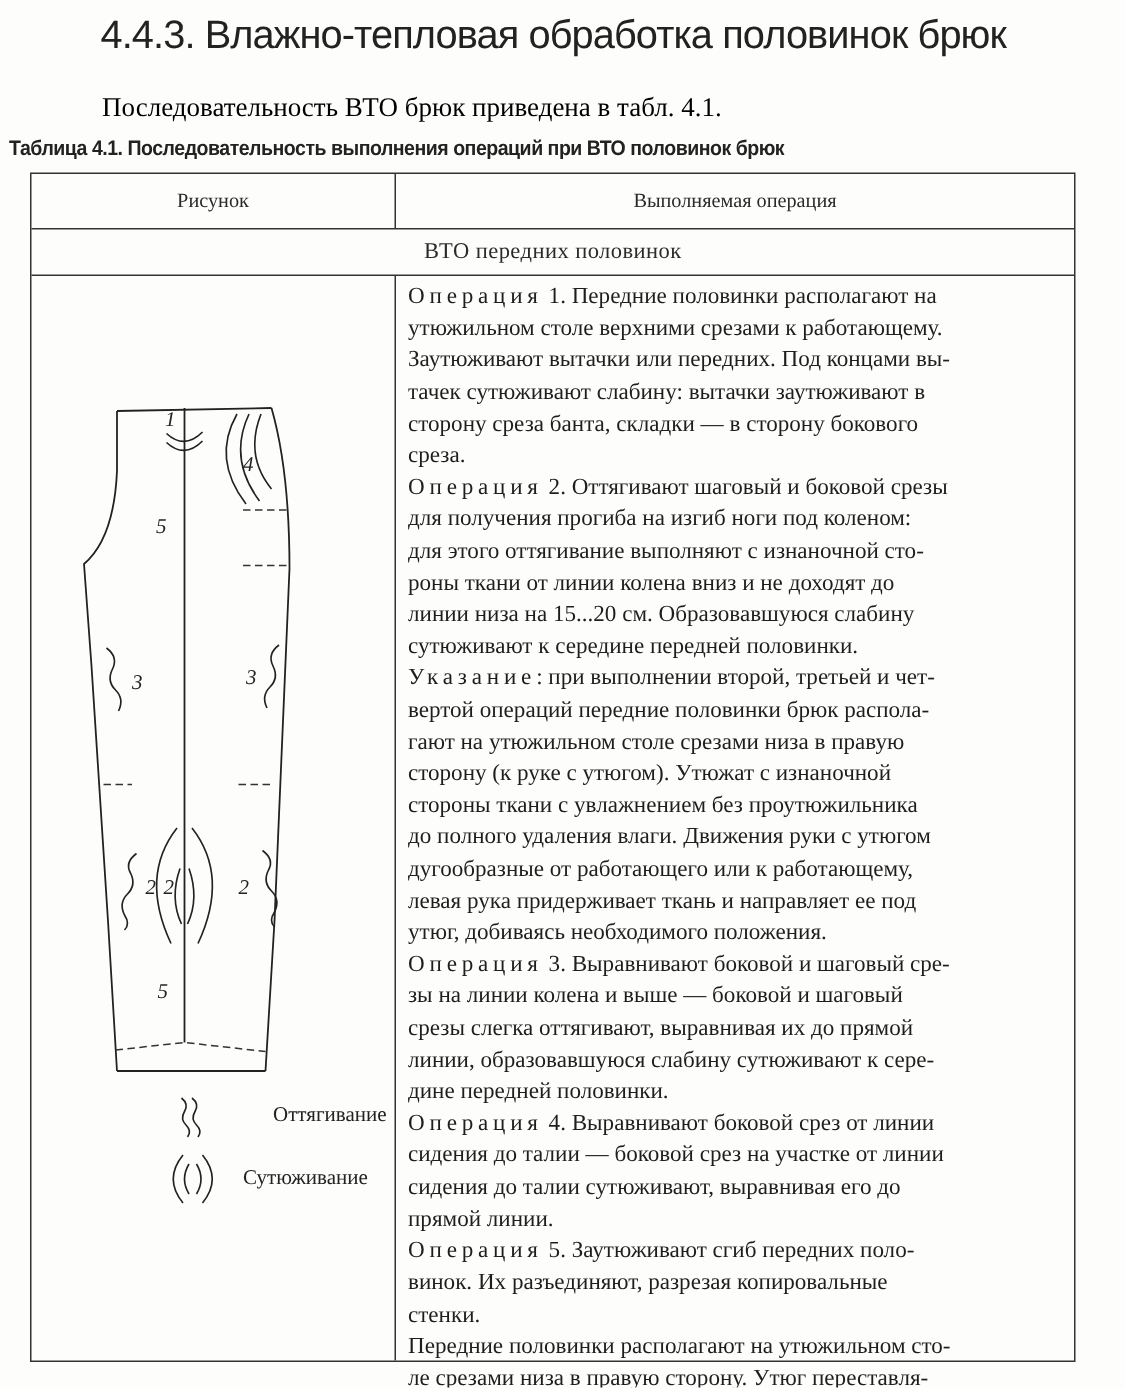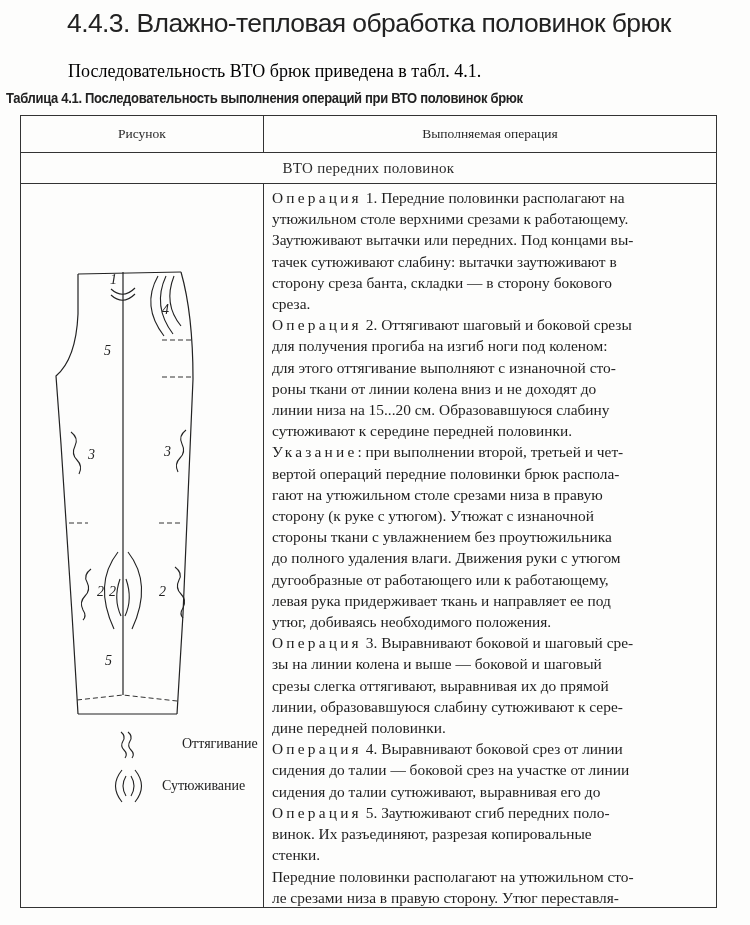--- a/index.html
+++ b/index.html
@@ -182,20 +182,21 @@
       <span class="line"><span class="sp">Операция</span> <span>3. Выравнивают боковой и шаговый сре-</span></span>
       <span class="line">зы на линии колена и выше — боковой и шаговый</span>
       <span class="line">срезы слегка оттягивают, выравнивая их до прямой</span>
       <span class="line">линии, образовавшуюся слабину сутюживают к сере-</span>
       <span class="line">дине передней половинки.</span>
     </div>
     <div>
       <span class="line"><span class="sp">Операция</span> <span>4. Выравнивают боковой срез от линии</span></span>
       <span class="line">сидения до талии — боковой срез на участке от линии</span>
       <span class="line">сидения до талии сутюживают, выравнивая его до</span>
+      <span class="line">прямой линии.</span>
     </div>
     <div>
       <span class="line"><span class="sp">Операция</span> <span>5. Заутюживают сгиб передних поло-</span></span>
       <span class="line">винок. Их разъединяют, разрезая копировальные</span>
       <span class="line">стенки.</span>
     </div>
     <div>
       <span class="line">Передние половинки располагают на утюжильном сто-</span>
       <span class="line">ле срезами низа в правую сторону. Утюг переставля-</span>
 

